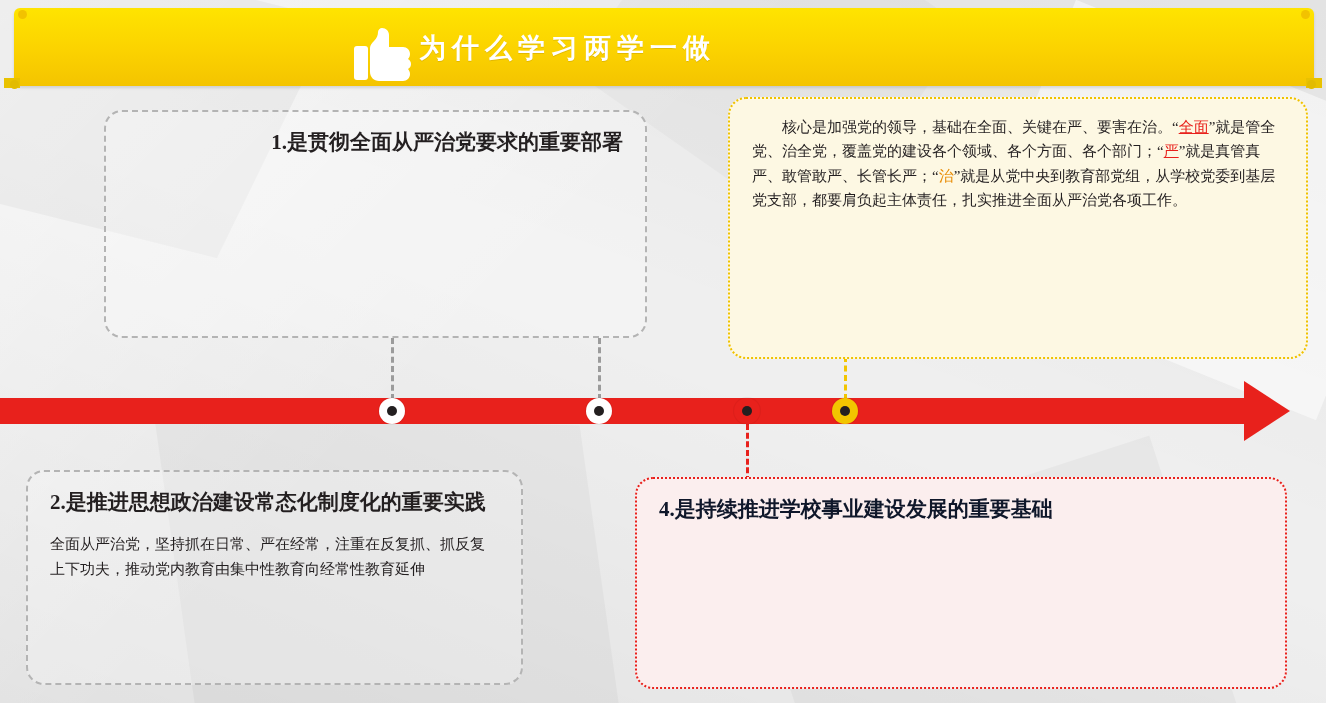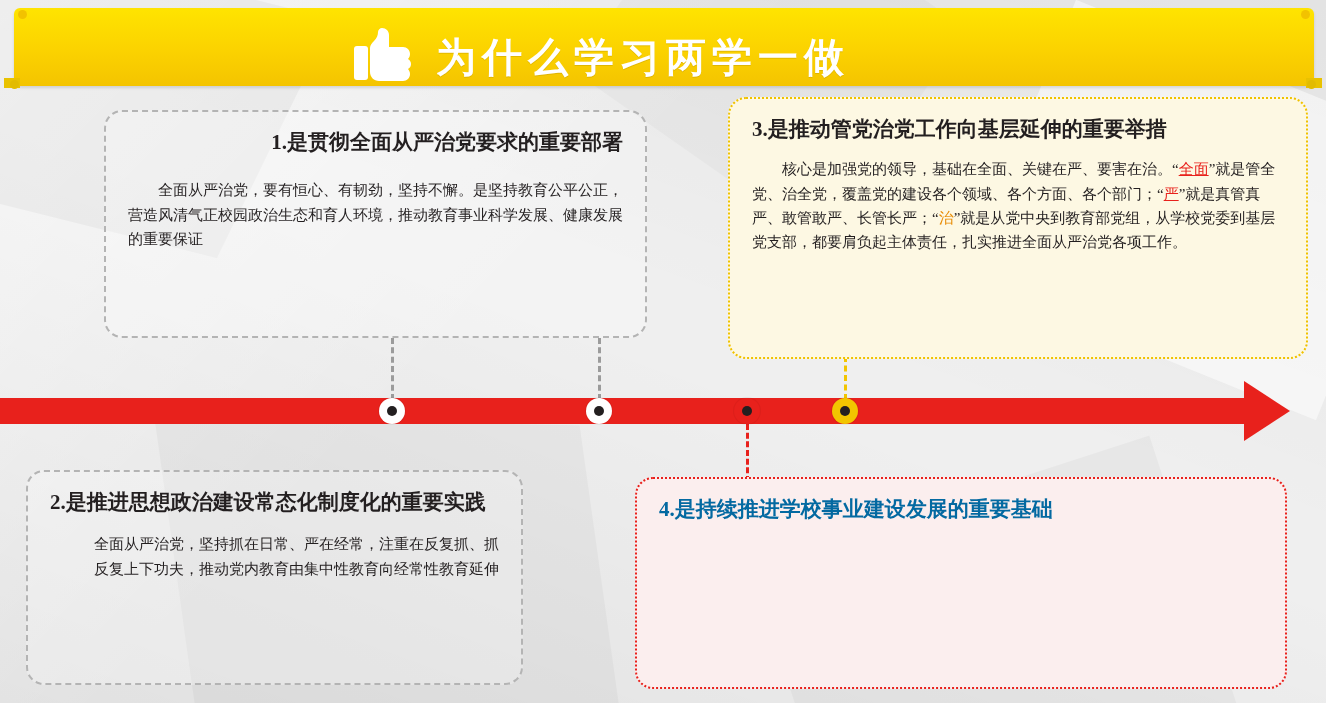--- a/index.html
+++ b/index.html
@@ -70,26 +70,26 @@
 
   #thumb-icon {
     position: absolute;
     left: 338px;
     top: 18px;
     width: 64px;
     height: 56px;
   }
   #header-title {
     position: absolute;
-    left: 422px;
+    left: 405px;
     top: 22px;
     width: 620px;
     font-family: "DejaVu Sans", sans-serif;
     font-weight: bold;
-    font-size: 40px;
+    font-size: 27px;
     letter-spacing: 6px;
     color: #ffffff;
     text-shadow: 0 1px 0 rgba(180,140,0,0.35);
     white-space: nowrap;
   }
 
   
   #timeline {
     position: absolute;
     left: 0;
@@ -153,21 +153,21 @@
     font-weight: bold;
     line-height: 1.35;
     margin: 0 0 6px 0;
   }
   .card-body {
     font-size: 15px;
     line-height: 1.62;
     text-indent: 2em;
     margin: 0;
   }
-  .card-body.noindent { text-indent: 0; margin-left: 44px; }
+  .card-body.noindent { text-indent: 0; }
 
   
   #card-1 {
     left: 104px;
     top: 110px;
     width: 543px;
     height: 228px;
     border: 2px dashed #b4b4b4;
     background: rgba(255,255,255,0.25);
     color: #231f20;
@@ -201,21 +201,21 @@
   .hl-orange { color: #e88a00; }
 
   
   #card-4 {
     left: 635px;
     top: 477px;
     width: 652px;
     height: 212px;
     border: 2px dotted #e8211c;
     background: #fbeeee;
-    color: #0369a1;
+    color: #0f172a;
   }
   #card-4 .card-title { margin-bottom: 14px; }
 </style>
 </head>
 <body>
 
 <div id="page">
 
   <div class="facet f1"></div>
   <div class="facet f2"></div>
@@ -257,34 +257,30 @@
       <span class="inner"></span>
     </div>
   <div class="node" id="node-4">
       <span class="inner"></span>
     </div>
 
   <div class="card" id="card-1">
     <p class="card-title">
       <span>1.</span><span>是贯彻全面从严治党要求的重要部署</span>
     </p>
-    <p class="card-body">全面从严治党，要有恒心、有韧劲，坚持不懈。是坚持教育公平公正，营造风清气正校园政治生态和育人环境，推动教育事业科学发展、健康发展的重要保证</p>
   </div>
 
   <div class="card" id="card-2">
     <p class="card-title">
       <span>2.</span><span>是推进思想政治建设常态化制度化的重要实践</span>
     </p>
     <p class="card-body noindent">全面从严治党，坚持抓在日常、严在经常，注重在反复抓、抓反复上下功夫，推动党内教育由集中性教育向经常性教育延伸</p>
   </div>
 
   <div class="card" id="card-3">
-    <p class="card-title">
-      <span>3.</span><span>是推动管党治党工作向基层延伸的重要举措</span>
-    </p>
     <p class="card-body" id="card-3-body"><span>核心是加强党的领导，基础在全面、关键在严、要害在治。“</span><span class="hl-red-u">全面</span><span>”就是管全党、治全党，覆盖党的建设各个领域、各个方面、各个部门；“</span><span class="hl-red-u">严</span><span>”就是真管真严、敢管敢严、长管长严；“</span><span class="hl-orange">治</span><span>”就是从党中央到教育部党组，从学校党委到基层党支部，都要肩负起主体责任，扎实推进全面从严治党各项工作。</span></p>
   </div>
 
   <div class="card" id="card-4">
     <p class="card-title">
       <span>4.</span><span>是持续推进学校事业建设发展的重要基础</span>
     </p>
   </div>
 
 </div>

